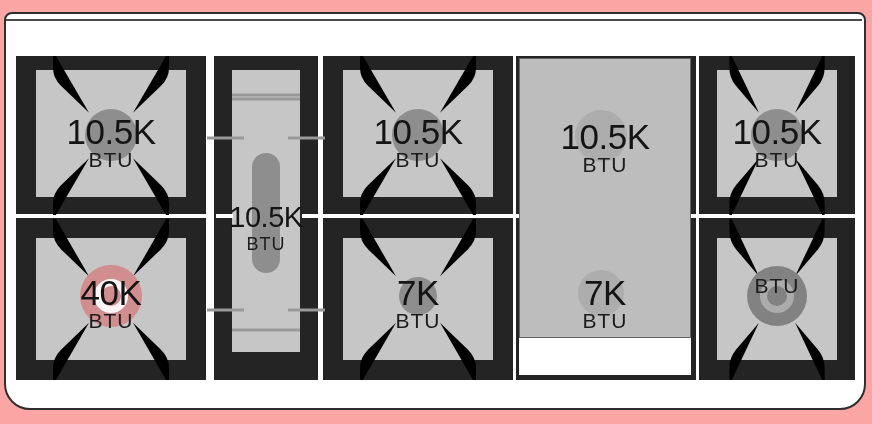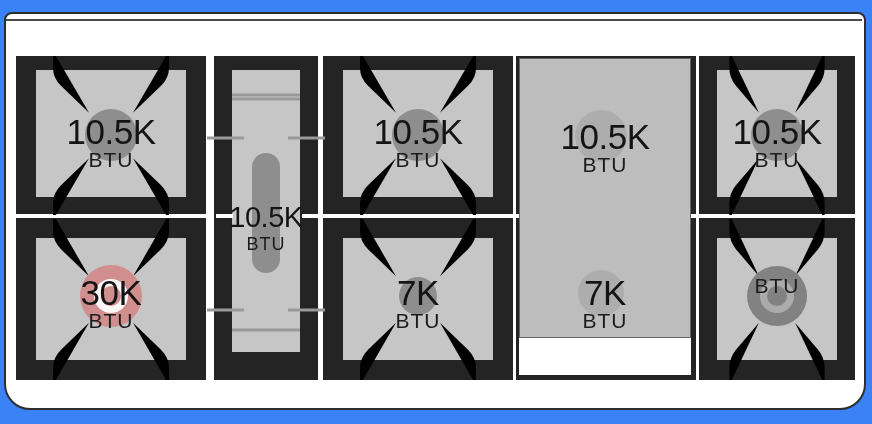--- a/index.html
+++ b/index.html
@@ -1,16 +1,16 @@
 <!DOCTYPE html>
 <html style="--highlight: #d18e8e; --grate_black: #242424; --surface_gray: #c6c6c6; --panel_gray: #bdbdbd; --cap_gray: #8e8e8e; --line_gray: #999999; --text: #111111;"><head>
 <meta charset="utf-8">
 <style>
   html,body{margin:0;padding:0;background:#fff;}
-  #stage{position:relative;width:872px;height:424px;background:#3b82f6;overflow:hidden;
+  #stage{position:relative;width:872px;height:424px;background:#fca5a5;overflow:hidden;
          font-family:"Liberation Sans","DejaVu Sans",sans-serif;color:var(--text,#111);}
 
   
   .bezel{position:absolute;left:4px;top:12px;width:858px;height:394px;
          border:2px solid #2e2e2e;border-radius:8px 8px 26px 26px;background:#fff;}
   .backline{position:absolute;left:6px;top:19px;width:856px;height:2px;background:#4a4a4a;}
 
   
   .module{position:absolute;top:56px;height:324px;background:var(--grate_black,#242424);}
   .inner{position:absolute;background:var(--surface_gray,#c6c6c6);}
@@ -83,21 +83,21 @@
         <div class="unit">BTU</div>
       </div>
     </div>
     <div class="cell" style="top:163px;height:161px;">
       <div class="inner" style="left:20px;top:19px;width:150px;height:122px;"></div>
       <svg class="grate" width="190" height="161" viewBox="0 0 190 160" preserveAspectRatio="none">
           <use href="#grate-x"></use>
         </svg>
       <div class="cap pink ring" style="left:64px;top:46px;width:62px;height:62px;"></div>
       <div class="labels" style="top:56px;">
-        <div class="power">30K</div>
+        <div class="power">40K</div>
         <div class="unit">BTU</div>
       </div>
     </div>
   </div>
 
   <div class="module" style="left:214px;width:104px;">
     <div class="inner" style="left:18px;top:14px;width:68px;height:282px;"></div>
     <svg class="grate" width="104" height="324" viewBox="0 0 104 324" preserveAspectRatio="none">
       <path d="M18 39 H86"></path>
         <path d="M18 43 H86"></path>

